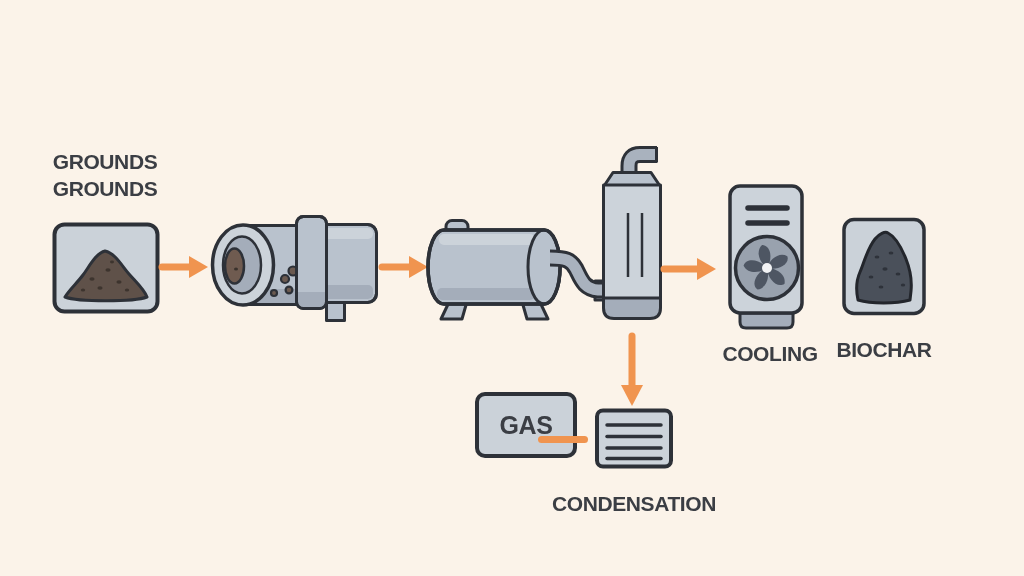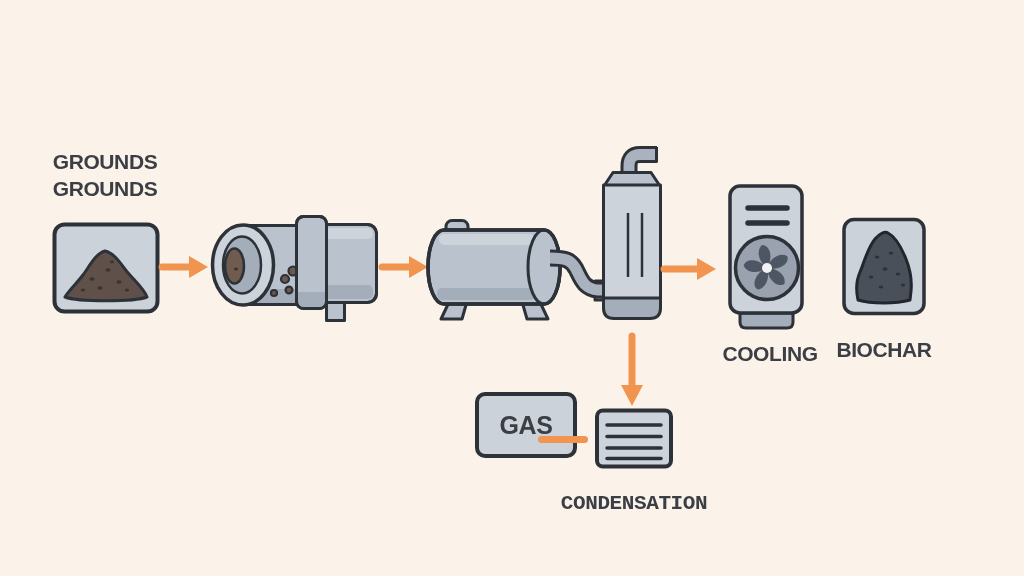--- a/index.html
+++ b/index.html
@@ -191,15 +191,15 @@
   <svg class="abs" style="left:594px;top:408px;" width="80" height="62" viewBox="0 0 80 62">
     <rect x="3" y="2.5" width="74" height="56" rx="6" class="f-ml st" stroke-width="4"></rect>
     <g class="st" stroke-width="3.5" stroke-linecap="round">
       <line x1="13" y1="17" x2="67" y2="17"></line>
       <line x1="13" y1="28.5" x2="67" y2="28.5"></line>
       <line x1="13" y1="40" x2="67" y2="40"></line>
       <line x1="13" y1="50.5" x2="67" y2="50.5"></line>
     </g>
   </svg>
 
-  <div class="node-label" style="left:548px;top:490px;width:172px;font-family:Liberation Mono, monospace;">CONDENSATION</div>
+  <div class="node-label" style="left:548px;top:490px;width:172px;">CONDENSATION</div>
 
 </div>
 
 </body></html>

